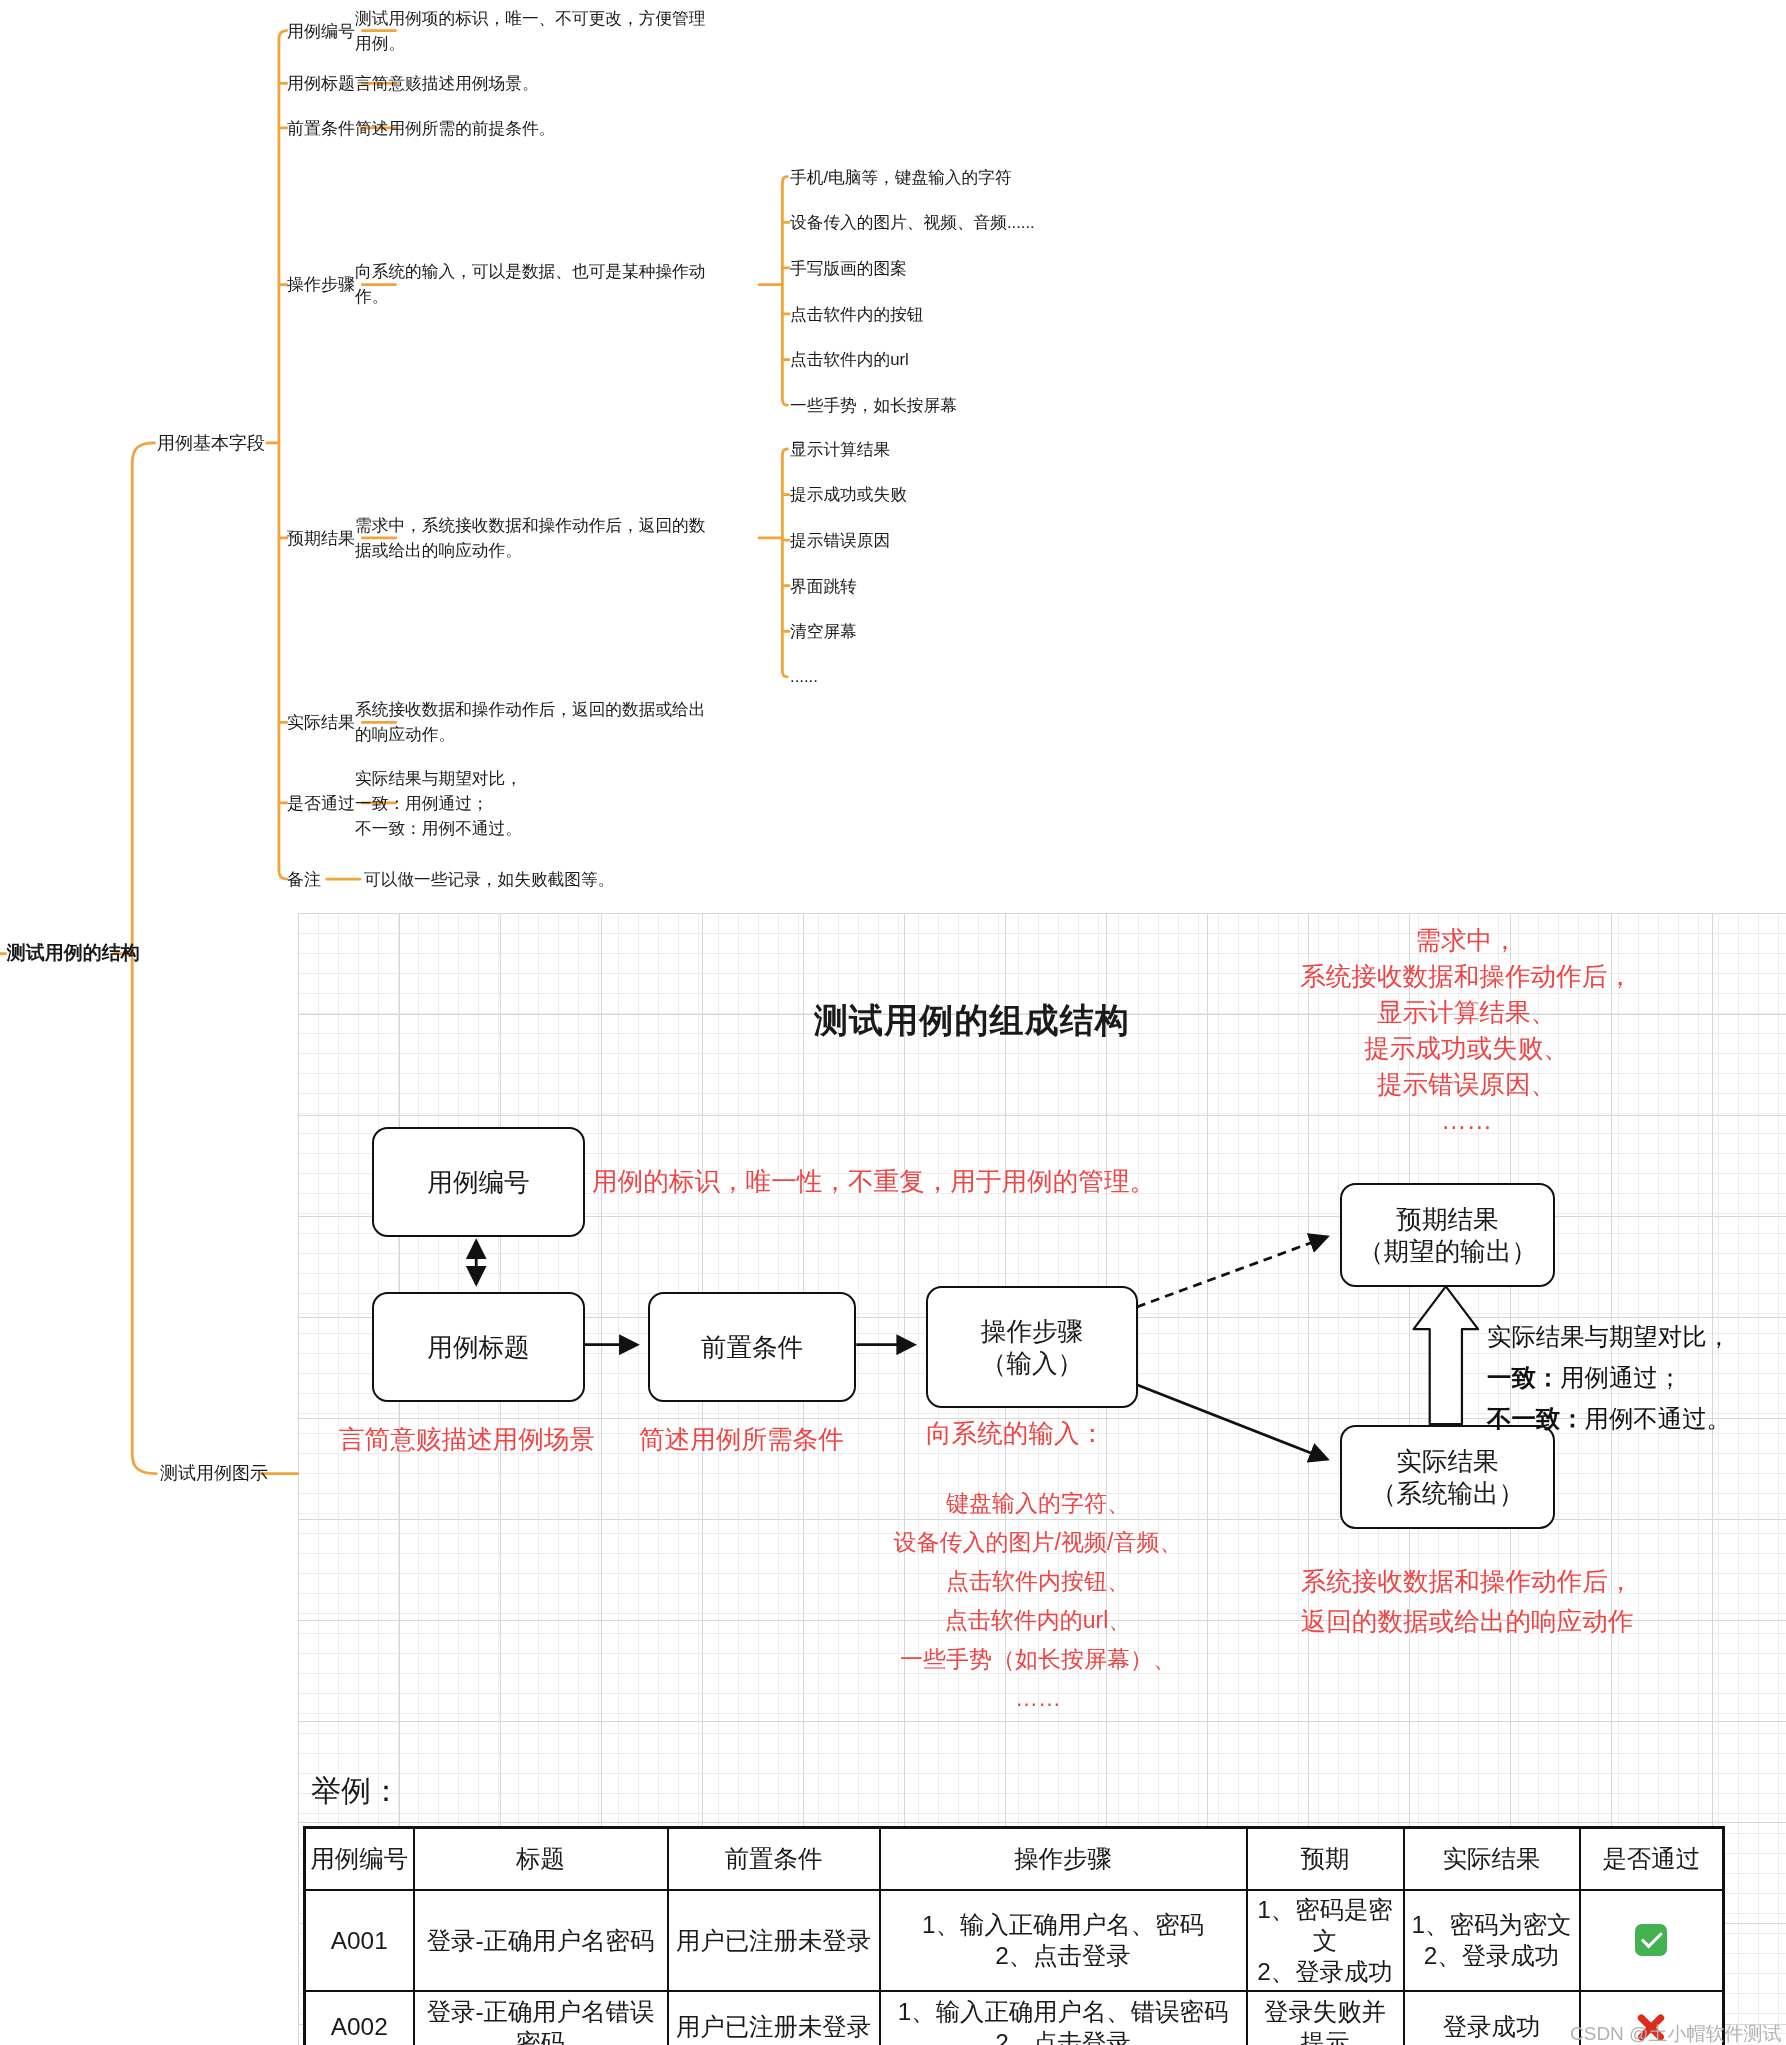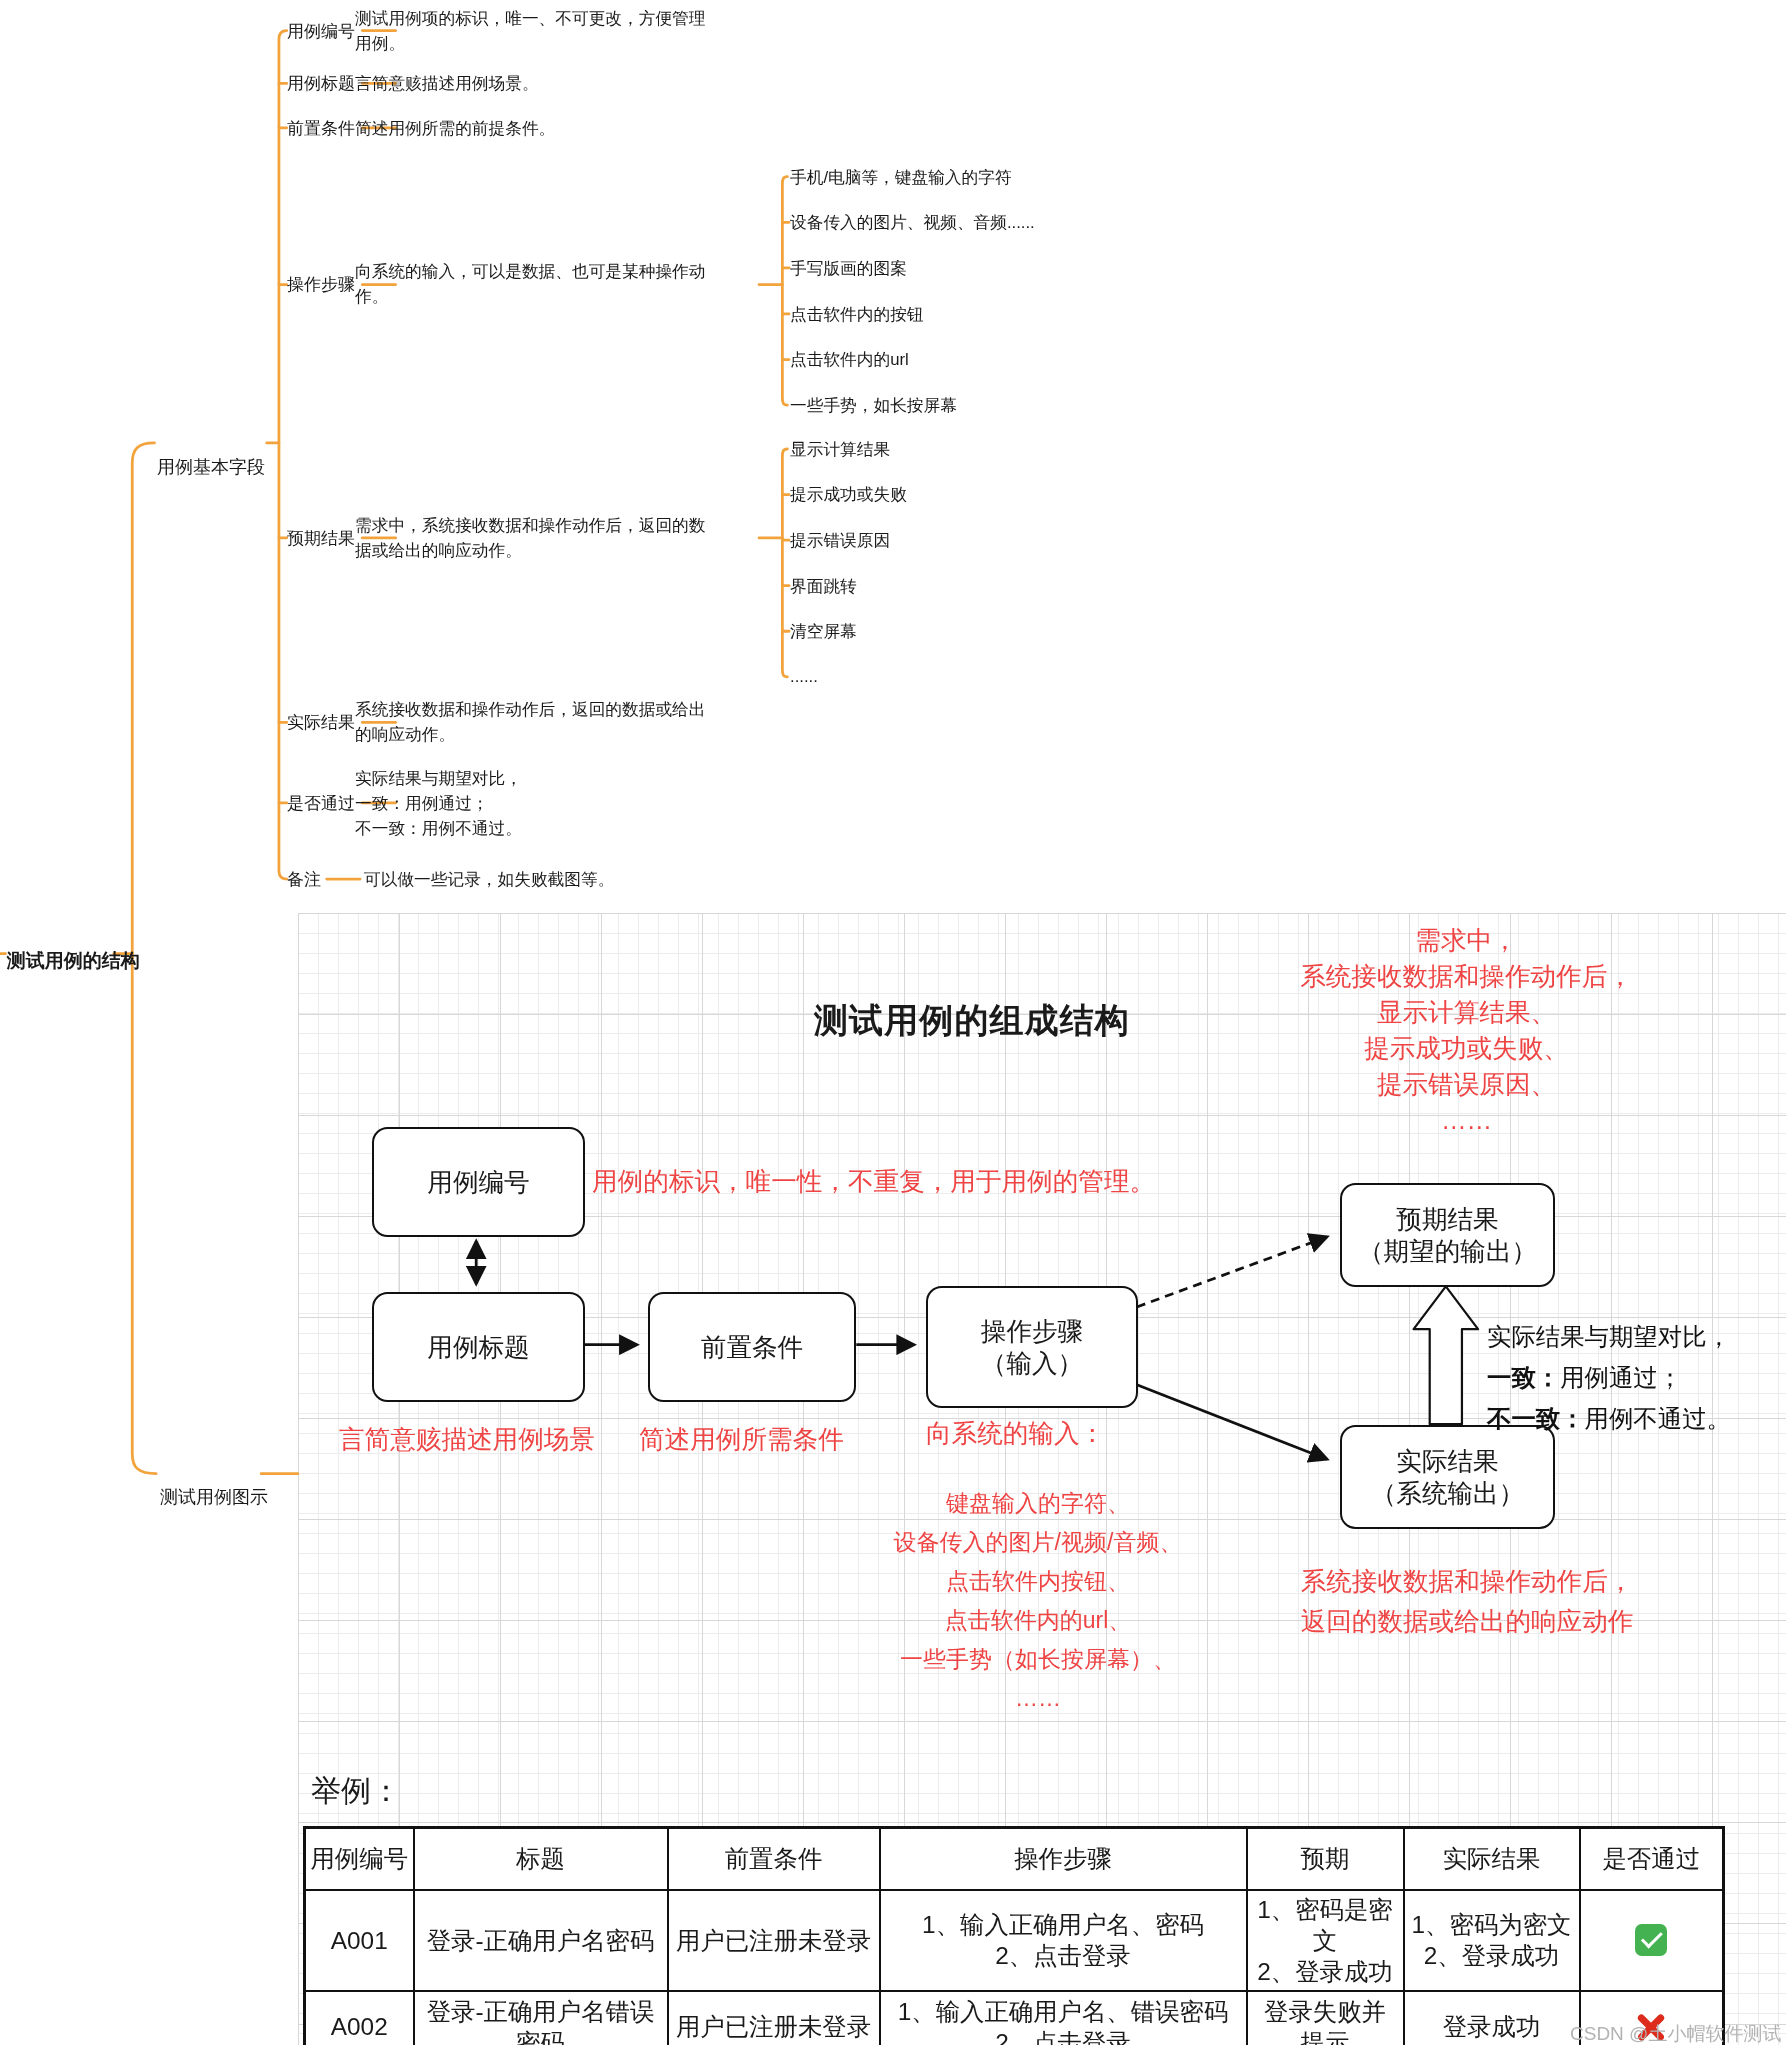--- a/index.html
+++ b/index.html
@@ -9,22 +9,22 @@
   .grid{position:absolute;left:298px;top:913px;width:1488px;height:1132px;background:#fff;
     background-image:
       linear-gradient(to right,#d7d7d7 1.1px,transparent 1.1px),
       linear-gradient(to bottom,#d7d7d7 1.1px,transparent 1.1px),
       linear-gradient(to right,#ececec 1.1px,transparent 1.1px),
       linear-gradient(to bottom,#ececec 1.1px,transparent 1.1px);
     background-size:101px 100%,100% 101px,20px 100%,100% 20px;}
   svg.overlay{position:absolute;left:0;top:0;pointer-events:none;}
   
   .mm-root{position:absolute;left:6.7px;top:953px;transform:translateY(-50%);
-           font-size:19px;font-weight:700;white-space:nowrap;margin-top:8px;}
-  .mm-branch{position:absolute;transform:translateY(-50%);font-size:18px;white-space:nowrap;margin-top:24px;}
+           font-size:19px;font-weight:700;white-space:nowrap;}
+  .mm-branch{position:absolute;transform:translateY(-50%);font-size:18px;white-space:nowrap;}
   .mm-row{position:absolute;left:287px;transform:translateY(-50%);display:flex;align-items:center;}
   .mm-label{font-size:17px;white-space:nowrap;}
   .mm-desc{font-size:16.7px;line-height:25px;}
   .mm-desc.wrap{width:358px;}
   .mm-desc.nowrap{white-space:nowrap;}
   .mm-child{position:absolute;left:790px;transform:translateY(-50%);font-size:16.7px;white-space:nowrap;}
   
   .fc-title{position:absolute;left:814px;top:998px;font-size:34px;font-weight:700;letter-spacing:1.1px;}
   .fc-box{position:absolute;background:#fff;border:2.2px solid #111;border-radius:15.6px;
           display:flex;flex-direction:column;align-items:center;justify-content:center;

